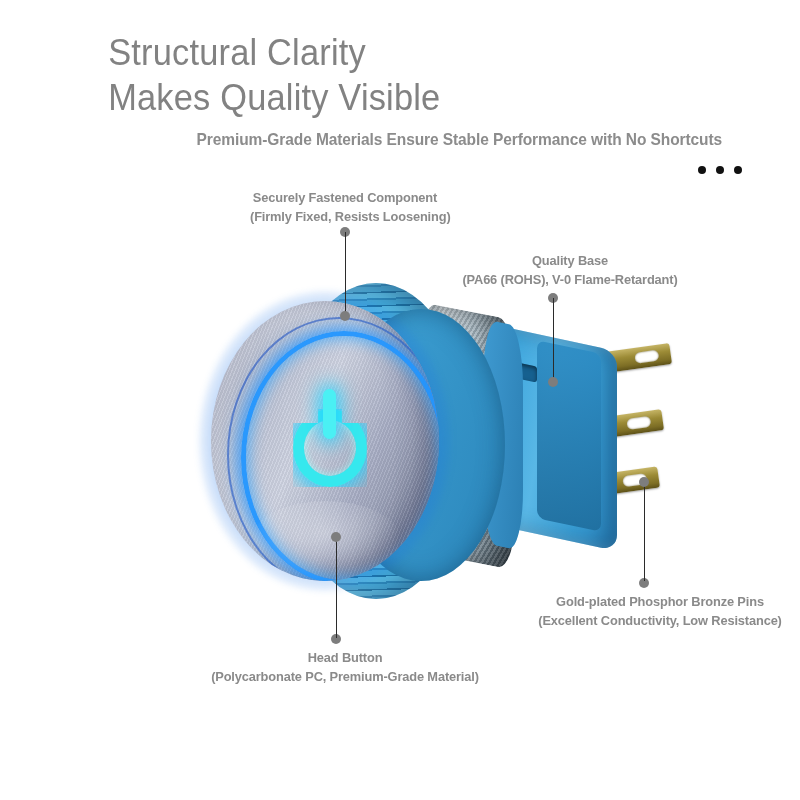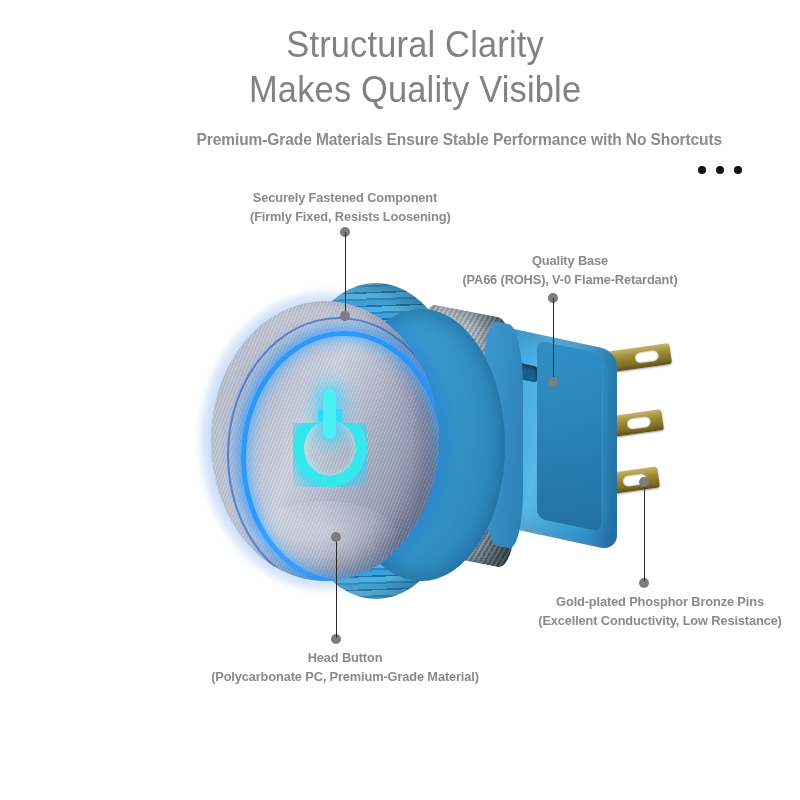--- a/index.html
+++ b/index.html
@@ -19,22 +19,22 @@
   .stage {
     position: absolute;
     inset: 0;
     background: #ffffff;
   }
 
   
   .headline {
     position: absolute;
     right: 78px;
-    top: 22px;
-    text-align: center;
+    top: 30px;
+    text-align: left;
     width: 660px;
   }
   .headline-line {
     display: block;
     color: #828282;
     font-size: 37px;
     line-height: 45px;
     font-weight: 400;
     letter-spacing: 0.2px;
     transform: scaleX(0.93);

